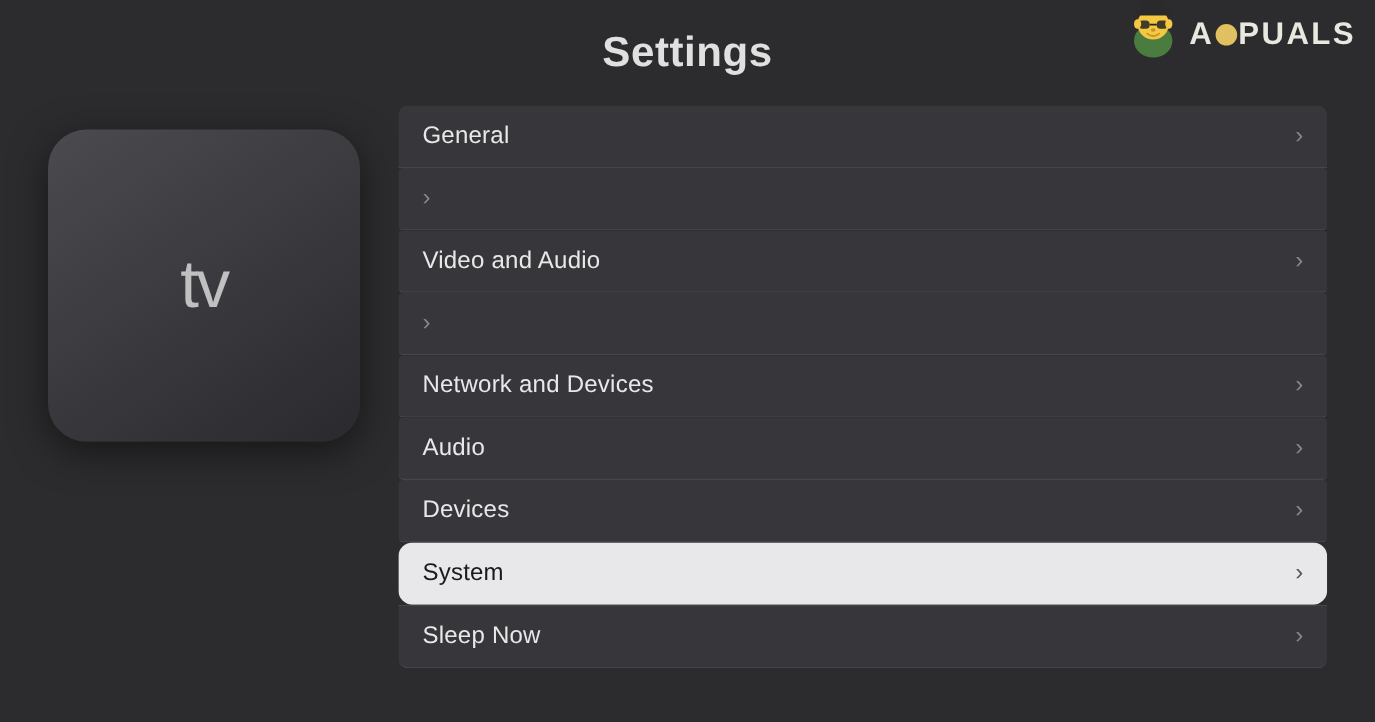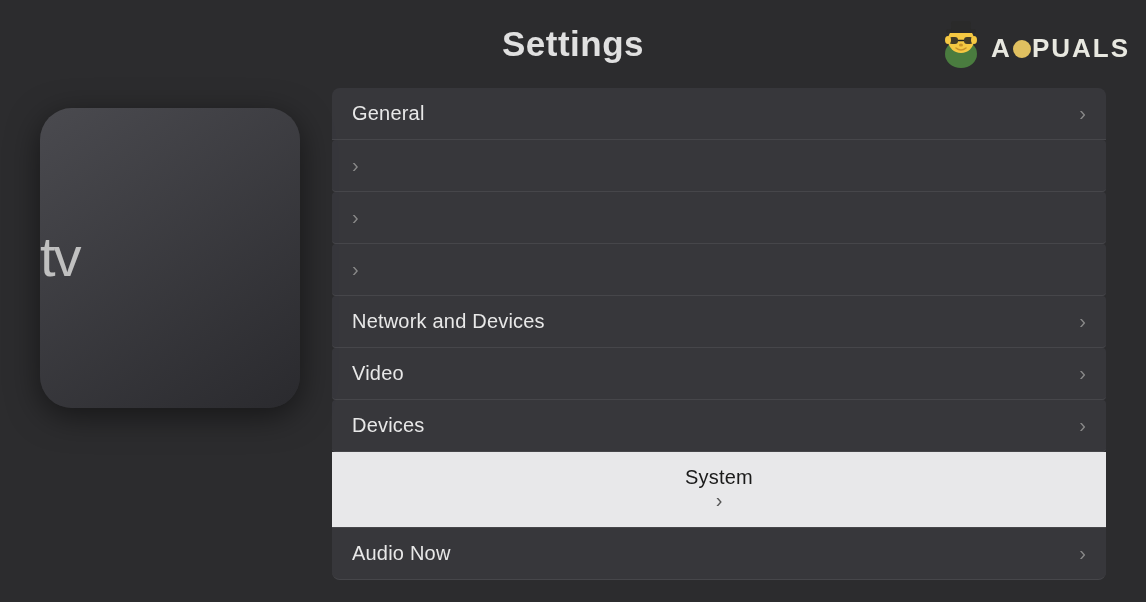--- a/index.html
+++ b/index.html
@@ -30,26 +30,26 @@
       display: flex;
       flex-direction: row;
       align-items: flex-start;
       padding: 16px 40px 0 40px;
       gap: 32px;
       margin-top: 8px;
     }
 
     .apple-tv-box {
       width: 260px;
-      height: 300px;
+      height: 260px;
       background: linear-gradient(145deg, #4a4a4f, #2a2a2e);
       border-radius: 32px;
       display: flex;
       flex-direction: column;
-      align-items: flex-start;
+      align-items: center;
       justify-content: center;
       flex-shrink: 0;
       box-shadow: 0 8px 32px rgba(0,0,0,0.5);
       margin-top: 20px;
     }
 
     .apple-logo {
       font-size: 64px;
       color: #c0c0c0;
       line-height: 1;
@@ -84,22 +84,21 @@
     .settings-item:first-child {
       border-radius: 8px 8px 0 0;
     }
 
     .settings-item.normal {
       background: rgba(60, 60, 65, 0.7);
     }
 
     .settings-item.highlighted {
       background: #e8e8ea;
-      border-radius: 0;
-      flex-direction: column;
+      border-radius: 12px;
     }
 
     .settings-item.highlighted .item-label {
       color: #1a1a1a;
     }
 
     .settings-item.highlighted .chevron {
       color: #555;
     }
 
@@ -118,21 +117,21 @@
 
     .chevron {
       font-size: 20px;
       color: #888;
       font-weight: 300;
     }
 
     
     .appuals-logo {
       position: absolute;
-      top: 20px;
+      top: 0;
       right: 16px;
       display: flex;
       align-items: center;
       gap: 2px;
     }
 
     .appuals-logo-img {
       width: 56px;
       height: 56px;
     }
@@ -196,39 +195,40 @@
   <div class="settings-list" id="settings-list">
 
   <div class="settings-item normal">
         <span class="item-label">General</span>
         <span class="chevron">›</span>
       </div>
       <div class="settings-item normal">
         <span class="chevron">›</span>
       </div>
       <div class="settings-item normal">
+        <span class="item-label">Video and Audio</span>
         <span class="chevron">›</span>
       </div>
       <div class="settings-item normal">
         <span class="chevron">›</span>
       </div>
       <div class="settings-item normal">
         <span class="item-label">Network and Devices</span>
         <span class="chevron">›</span>
       </div>
       <div class="settings-item normal">
-        <span class="item-label">Video</span>
+        <span class="item-label">Audio</span>
         <span class="chevron">›</span>
       </div>
       <div class="settings-item normal">
         <span class="item-label">Devices</span>
         <span class="chevron">›</span>
       </div>
       <div class="settings-item highlighted">
         <span class="item-label">System</span>
         <span class="chevron">›</span>
       </div>
       <div class="settings-item sleep">
-        <span class="item-label">Audio Now</span>
+        <span class="item-label">Sleep Now</span>
         <span class="chevron">›</span>
       </div>
     </div>
 </div>
 
 </body></html>

